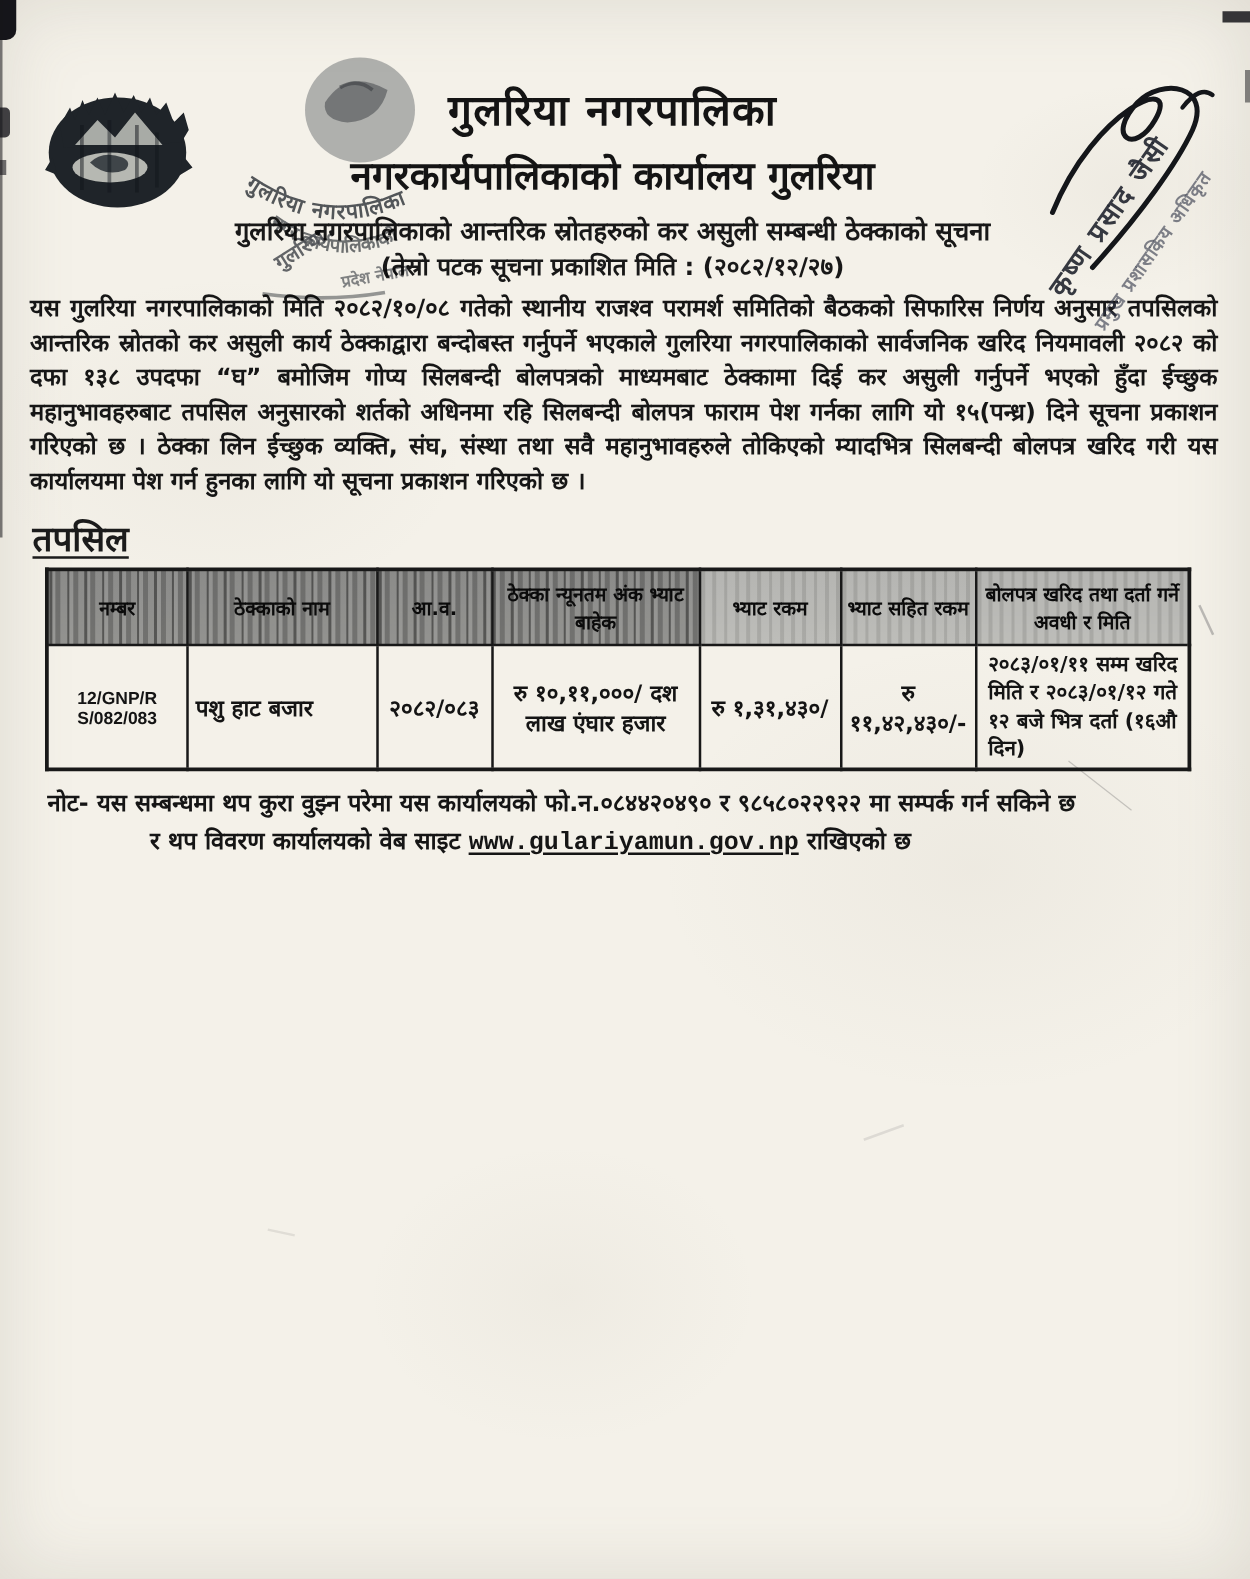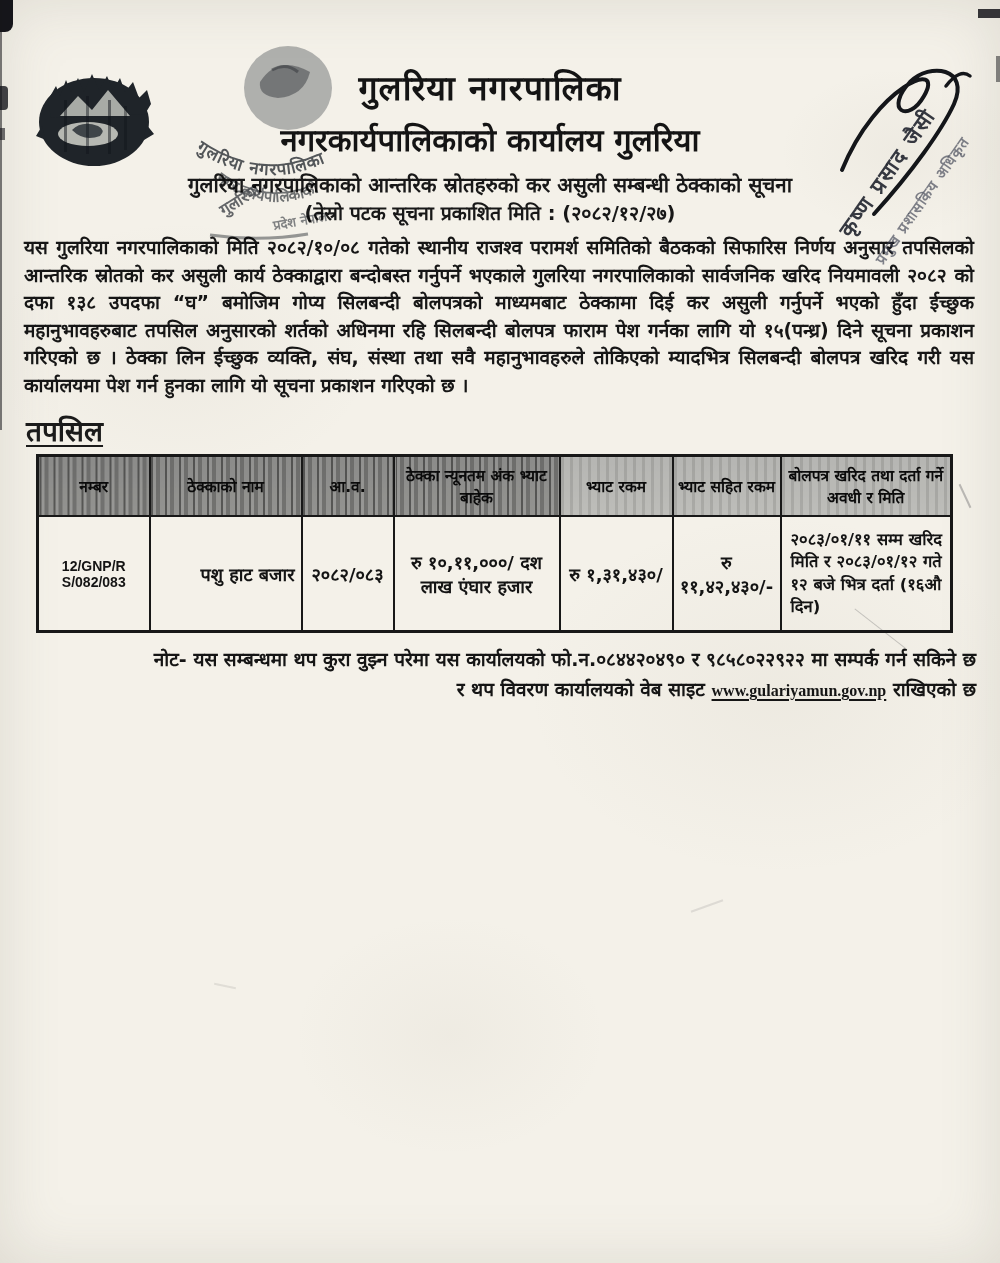--- a/index.html
+++ b/index.html
@@ -75,30 +75,30 @@
         rgba(60,60,60,.42) 5px, rgba(60,60,60,.42) 9px,
         rgba(125,125,125,.22) 9px, rgba(125,125,125,.22) 14px),
       linear-gradient(#8f8f8d, #999995);
   }
   thead th:nth-child(n+5) {
     background:
       repeating-linear-gradient(90deg,
         rgba(90,90,90,.22) 0 3px, rgba(175,175,175,.2) 3px 9px),
       linear-gradient(#b7b7b3, #c0c0bb);
   }
-  td { font-size:18px; font-weight:600; text-align:center; padding:8px 6px; height:116px; color:#141414; }
+  td { font-size:18px; font-weight:600; text-align:center; padding:8px 6px; height:100px; color:#141414; }
   td:nth-child(1) { font-family:Liberation Sans, sans-serif; font-size:14px; font-weight:700; }
-  td:nth-child(2) { text-align:right; }
+  td:nth-child(2) { text-align:left; }
   td:nth-child(7) { font-size:16.5px; text-align:left; padding:4px 4px 4px 9px; line-height:1.35; }
 
   
   .note { position:relative; z-index:2; margin:12px 24px 0 38px; font-size:19px;
-          font-weight:700; line-height:1.55; color:#151515;text-align:right; }
+          font-weight:700; line-height:1.55; color:#151515; }
   .note-line2 { display:block; padding-left:82px; }
-  .url { font-family:Liberation Serif, serif; font-size:16px; font-weight:700;
+  .url { font-family:Liberation Mono, monospace; font-size:20px; font-weight:700;
          text-decoration:underline; text-decoration-thickness:2px; text-underline-offset:3px; }
 </style>
 </head>
 <body>
 
 <div class="page">
 
   <div class="mark m1"></div>
   <div class="mark m2"></div>
   <div class="mark m3"></div>

